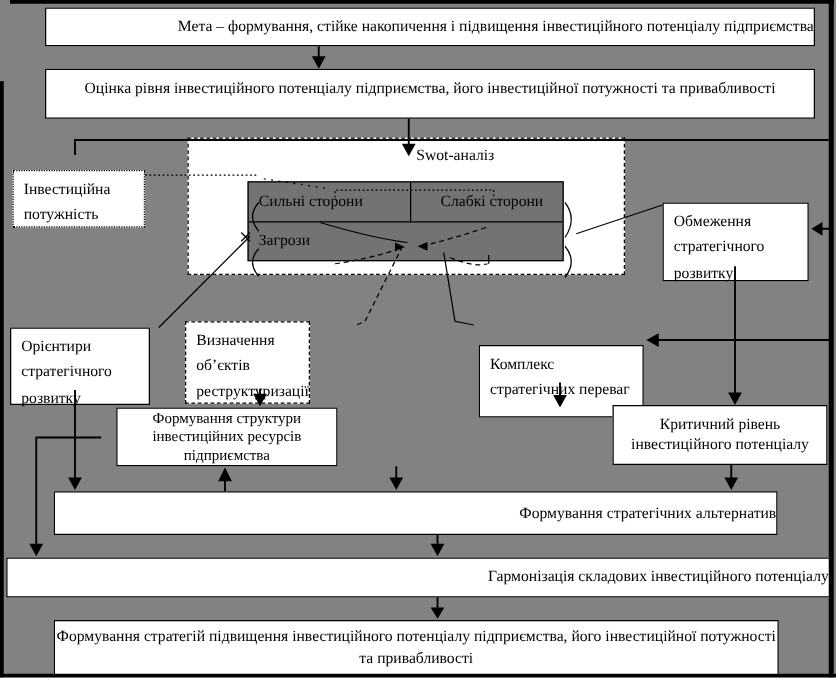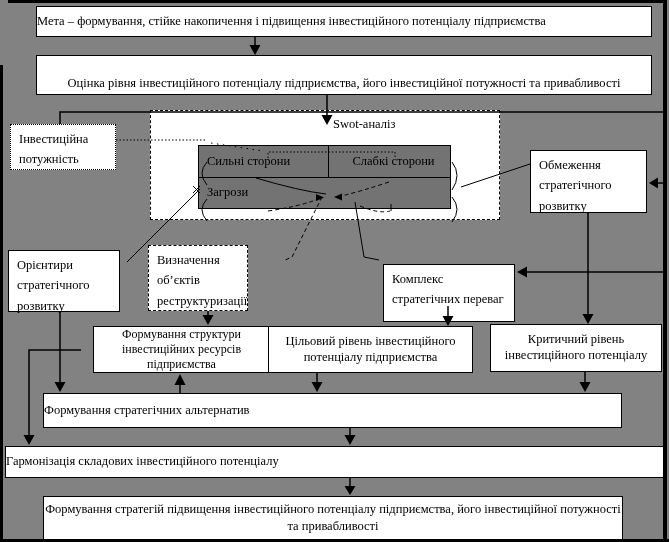--- a/index.html
+++ b/index.html
@@ -7,23 +7,23 @@
     position:relative;width:669px;height:542px;overflow:hidden;
     background:#828282;color:#000;
     font-family:"Liberation Serif","DejaVu Serif",serif;
     font-size:12.5px;
   }
   .frame{position:absolute;background:#000;}
   .box{
     position:absolute;background:#fff;border:1px solid #000;
     box-sizing:border-box;line-height:1.25;
   }
-  .center{display:flex;align-items:center;justify-content:flex-start;text-align:center;}
-  .topline{text-align:center;padding-top:20px;}
-  .lefttext{padding:4px 4px 0 8px;line-height:1.62;}
+  .center{display:flex;align-items:center;justify-content:flex-end;text-align:center;}
+  .topline{text-align:center;padding-top:7px;}
+  .lefttext{padding:4px 4px 0 8px;line-height:1.62;margin-top:12px;}
   .dashed{border:1px dashed #000;}
   .dotted{border:1px dotted #000;}
   .swot-title{position:absolute;left:182px;top:6px;white-space:nowrap;}
   .swot-table{
     position:absolute;left:47px;top:34px;width:253px;height:64px;
     border:1px solid #000;box-sizing:border-box;background:#737373;
     display:grid;grid-template-columns:130px 1fr;grid-template-rows:32px 1fr;
   }
   .swot-cell{display:flex;align-items:center;padding-left:8px;box-sizing:border-box;}
   .cell-tl{border-right:1px solid #000;border-bottom:1px solid #000;}
@@ -84,23 +84,20 @@
   </div>
 
   <div class="box lefttext" style="left:383px;top:264px;width:132px;height:58px;">
     <span>Комплекс стратегічних переваг</span>
   </div>
 
   <div class="box center" style="left:81px;top:326px;width:177px;height:47px;font-size:12px;margin-left:12px;">
     <span>Формування структури інвестиційних ресурсів підприємства</span>
   </div>
 
-  <div class="box center" style="left:268px;top:326px;width:205px;height:47px;">
-    <span>Цільовий рівень інвестиційного потенціалу підприємства</span>
-  </div>
 
   <div class="box center" style="left:490px;top:324px;width:172px;height:48px;">
     <span>Критичний рівень інвестиційного потенціалу</span>
   </div>
 
   <div class="box center" style="left:43px;top:393px;width:579px;height:35px;">
     <span>Формування стратегічних альтернатив</span>
   </div>
 
   <div class="box center" style="left:5px;top:446px;width:659px;height:32px;">

